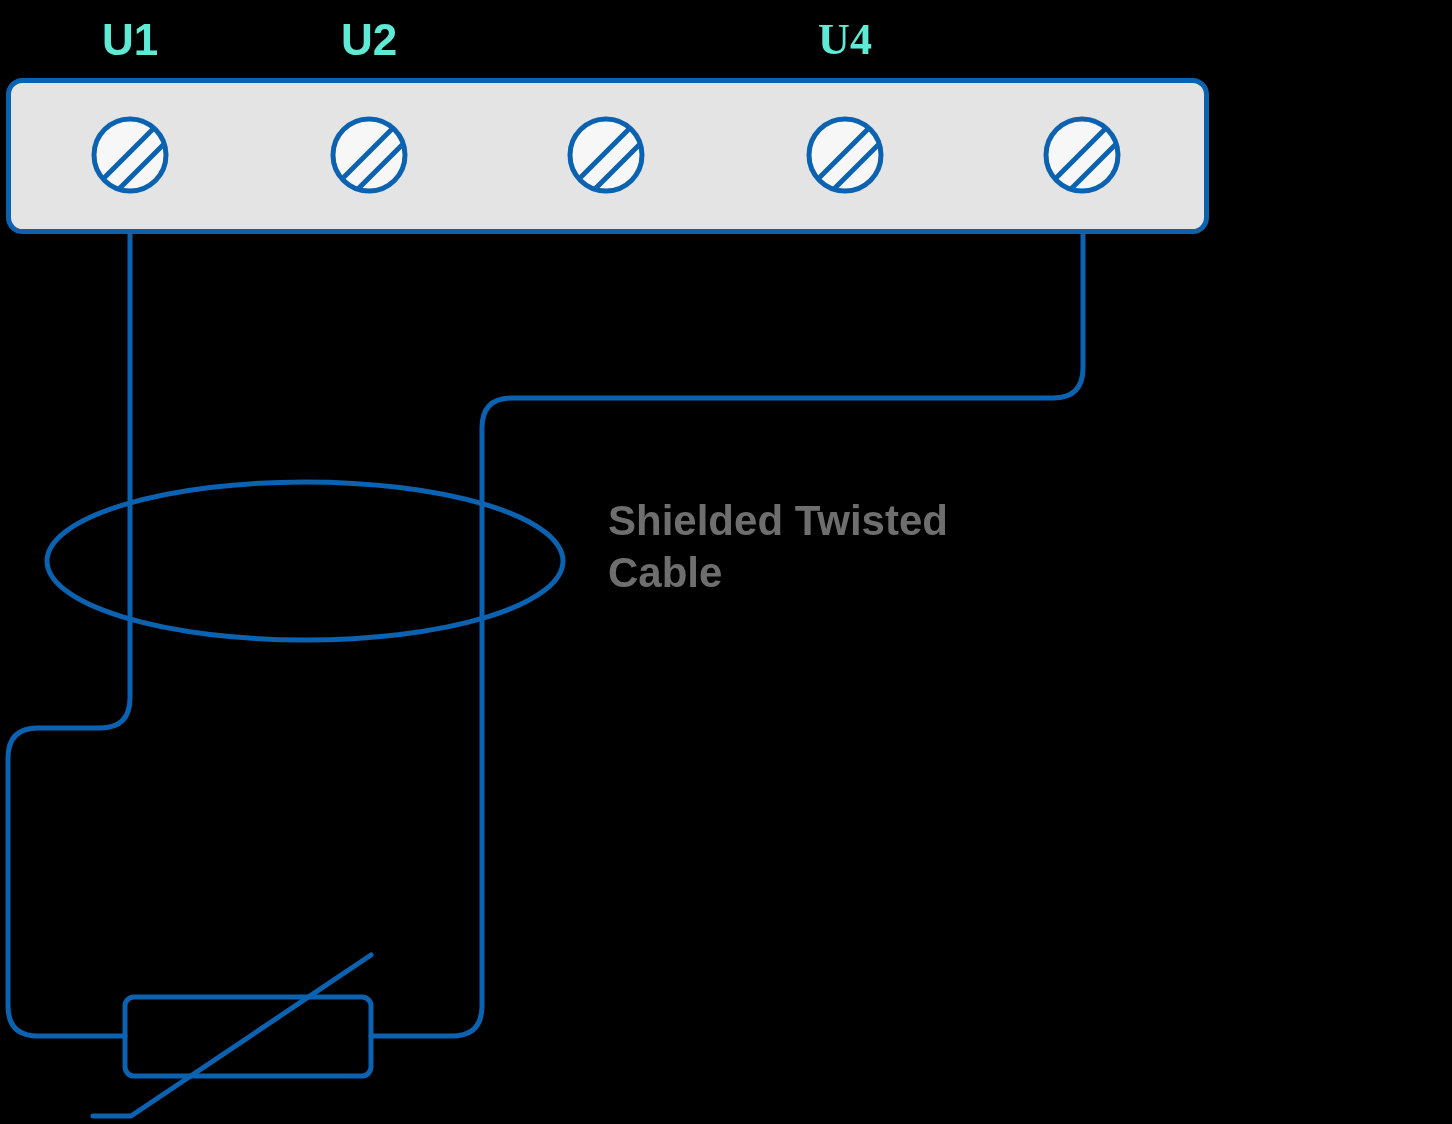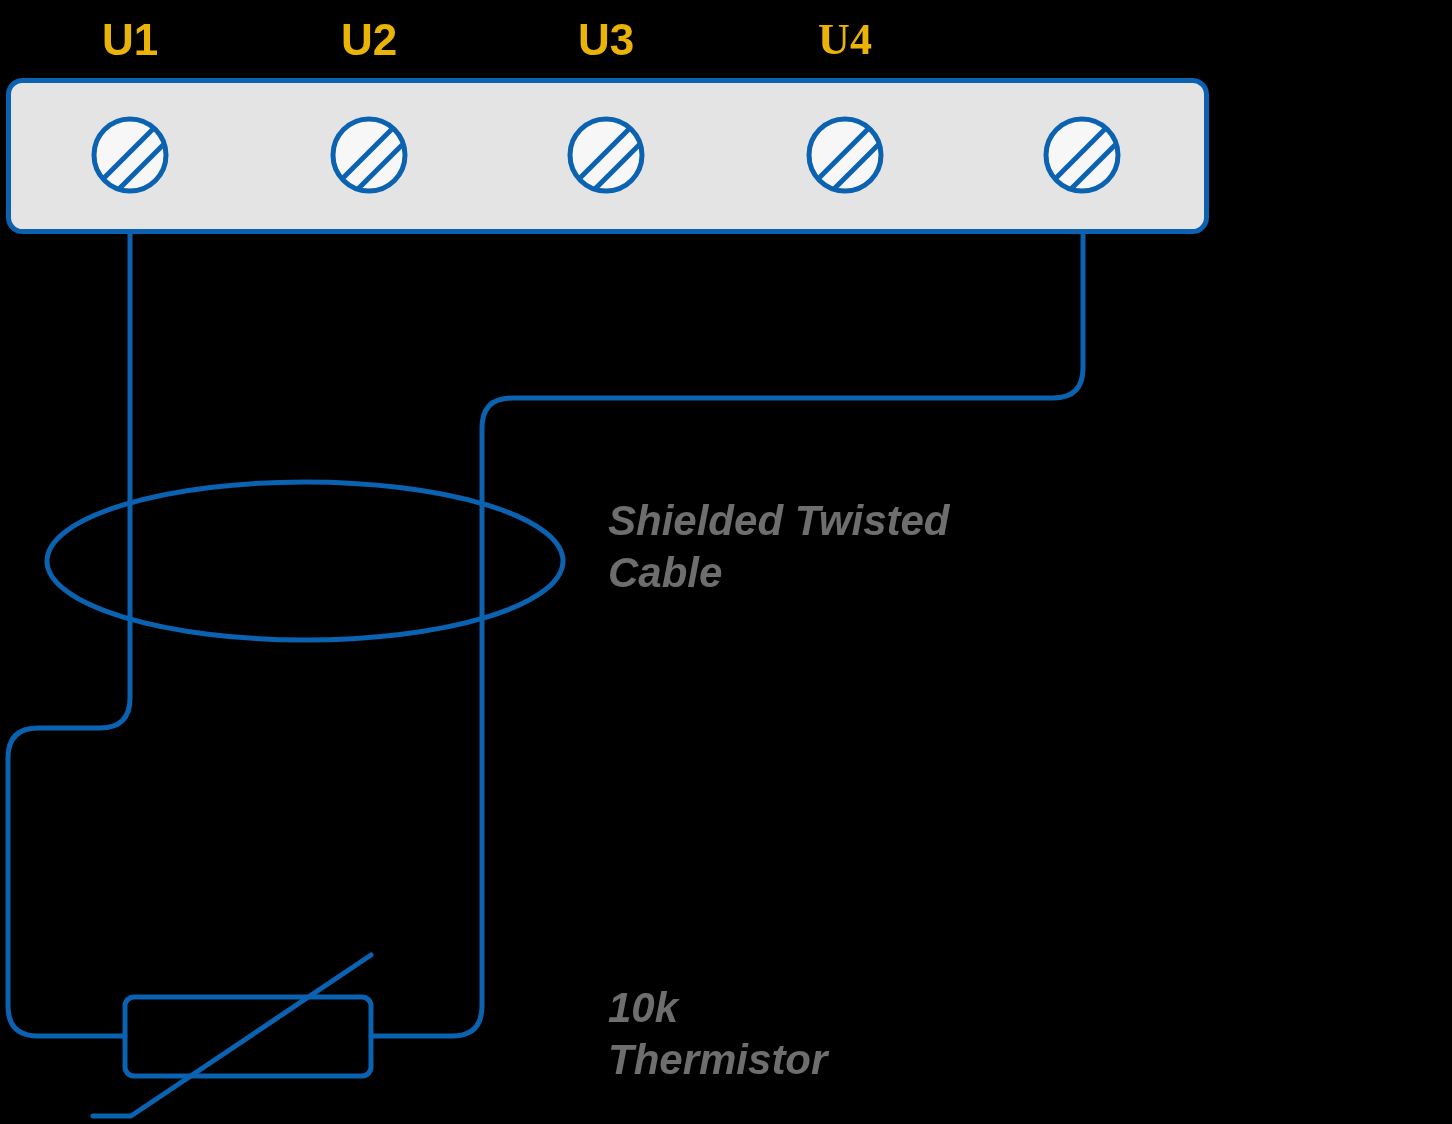--- a/index.html
+++ b/index.html
@@ -17,40 +17,39 @@
   }
   #diagram-svg {
     position: absolute;
     left: 0;
     top: 0;
     width: 1452px;
     height: 1124px;
   }
   .term-label {
     position: absolute;
-    color: #eab308;
+    color: #5eead4;
     font-family: "Liberation Sans", sans-serif;
     font-weight: bold;
     font-size: 44px;
     line-height: 48px;
     text-align: center;
     width: 160px;
     transform: translateX(-80px);
     letter-spacing: 0px;
     white-space: nowrap;
   }
   .annot {
     position: absolute;
     color: #6E6E6E;
     font-family: "Liberation Sans", sans-serif;
     font-weight: bold;
     font-size: 42px;
     line-height: 52px;
     white-space: pre-line;
-    font-style: italic;
   }
 </style>
 </head>
 <body>
 
 <div id="stage">
 
   <svg id="diagram-svg" viewBox="0 0 1452 1124">
 
     <path d="M 1083 232
@@ -133,22 +132,19 @@
       </g>
       <clipPath id="clipG0">
           <circle cx="1082" cy="155" r="34"></circle>
         </clipPath>
     </g>
 
   </svg>
 
   <div class="term-label" style="left:130px; top:16px;">U1</div>
   <div class="term-label" style="left:369px; top:16px;text-align:center;">U2</div>
-  <div class="term-label" style="left:606px; top:16px;">U3</div>
   <div class="term-label" style="left:845px; top:16px;font-family:Liberation Serif, serif;">U4</div>
 
   <div class="annot" style="left:608px; top:495px;">Shielded Twisted
 Cable</div>
 
-  <div class="annot" style="left:608px; top:982px;">10k
-Thermistor</div>
 
 </div>
 
 </body></html>

